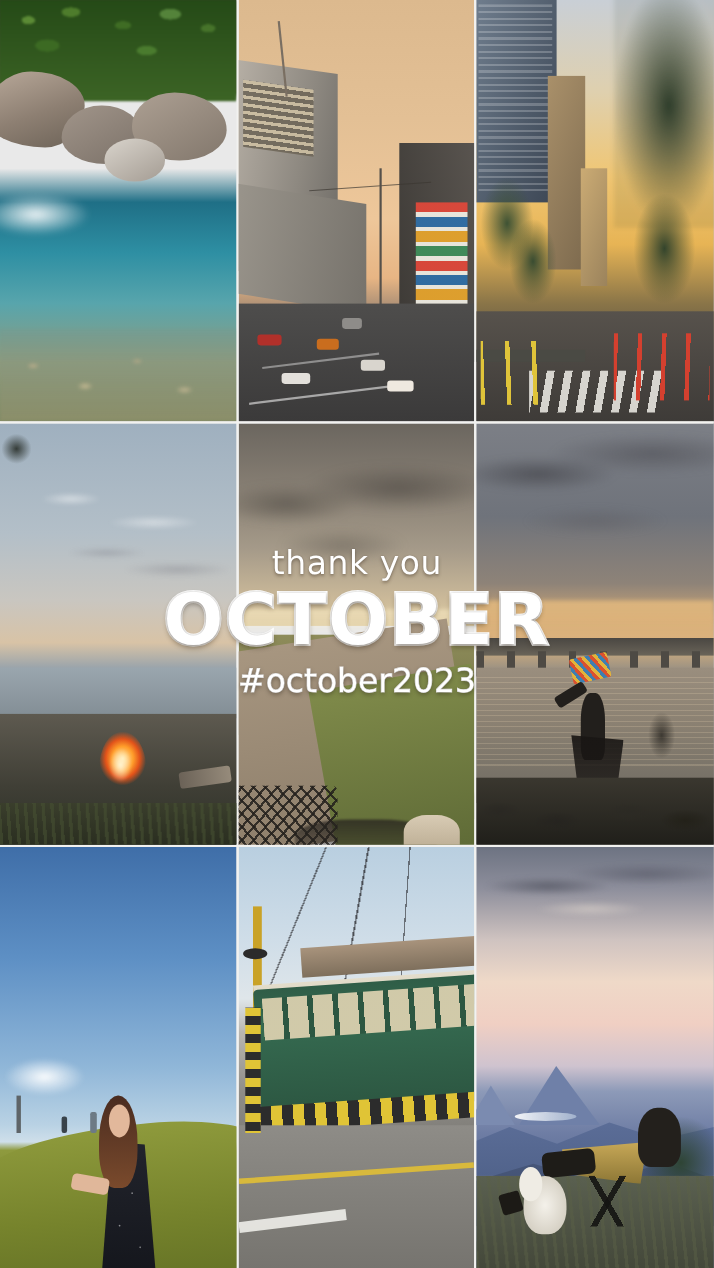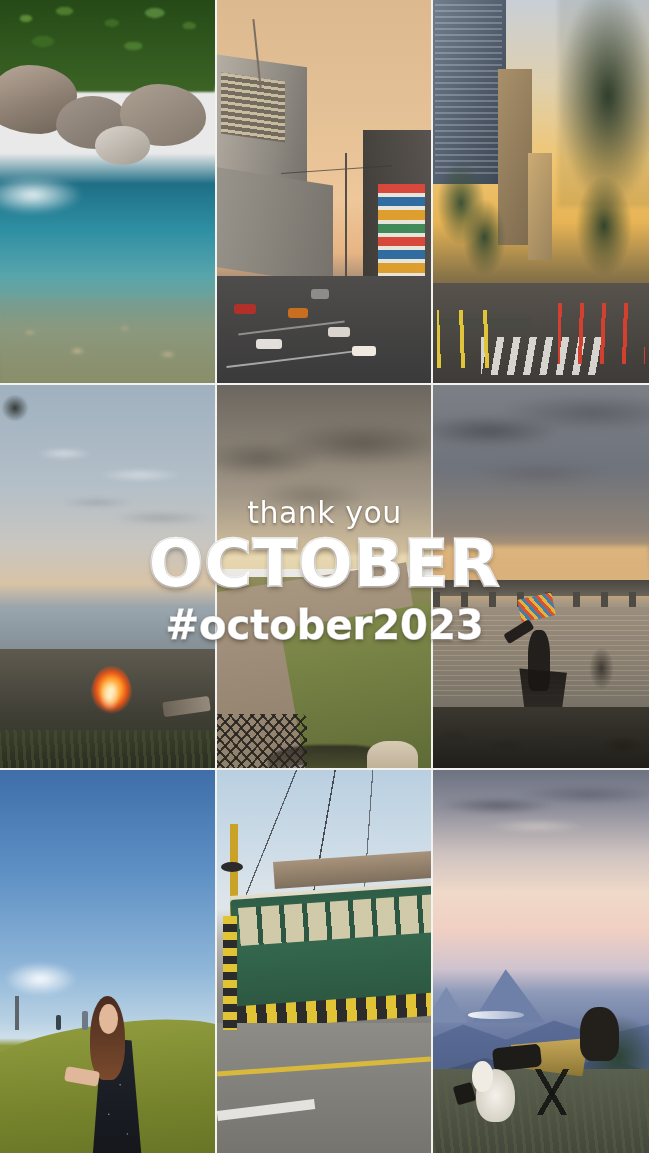--- a/index.html
+++ b/index.html
@@ -335,22 +335,22 @@
     font-size:64px;
     font-weight:800;
     letter-spacing:1.5px;
     line-height:1.02;
     margin-top:4px;
     text-shadow:0 3px 5px rgba(50,38,24,.42), 0 0 2px rgba(0,0,0,.2);
     -webkit-text-stroke:3px #fff;
     paint-order:stroke fill;
   }
   #hashtag{
-    font-size:40px;
-    font-weight:700;
+    font-size:30px;
+    font-weight:400;
     letter-spacing:0px;
     line-height:1;
     margin-top:8px;
     text-shadow:0 2px 4px rgba(40,32,22,.5), 0 0 1px rgba(0,0,0,.3);
     -webkit-text-stroke:.8px #fff;
     paint-order:stroke fill;
   }
 </style>
 </head>
 <body>

